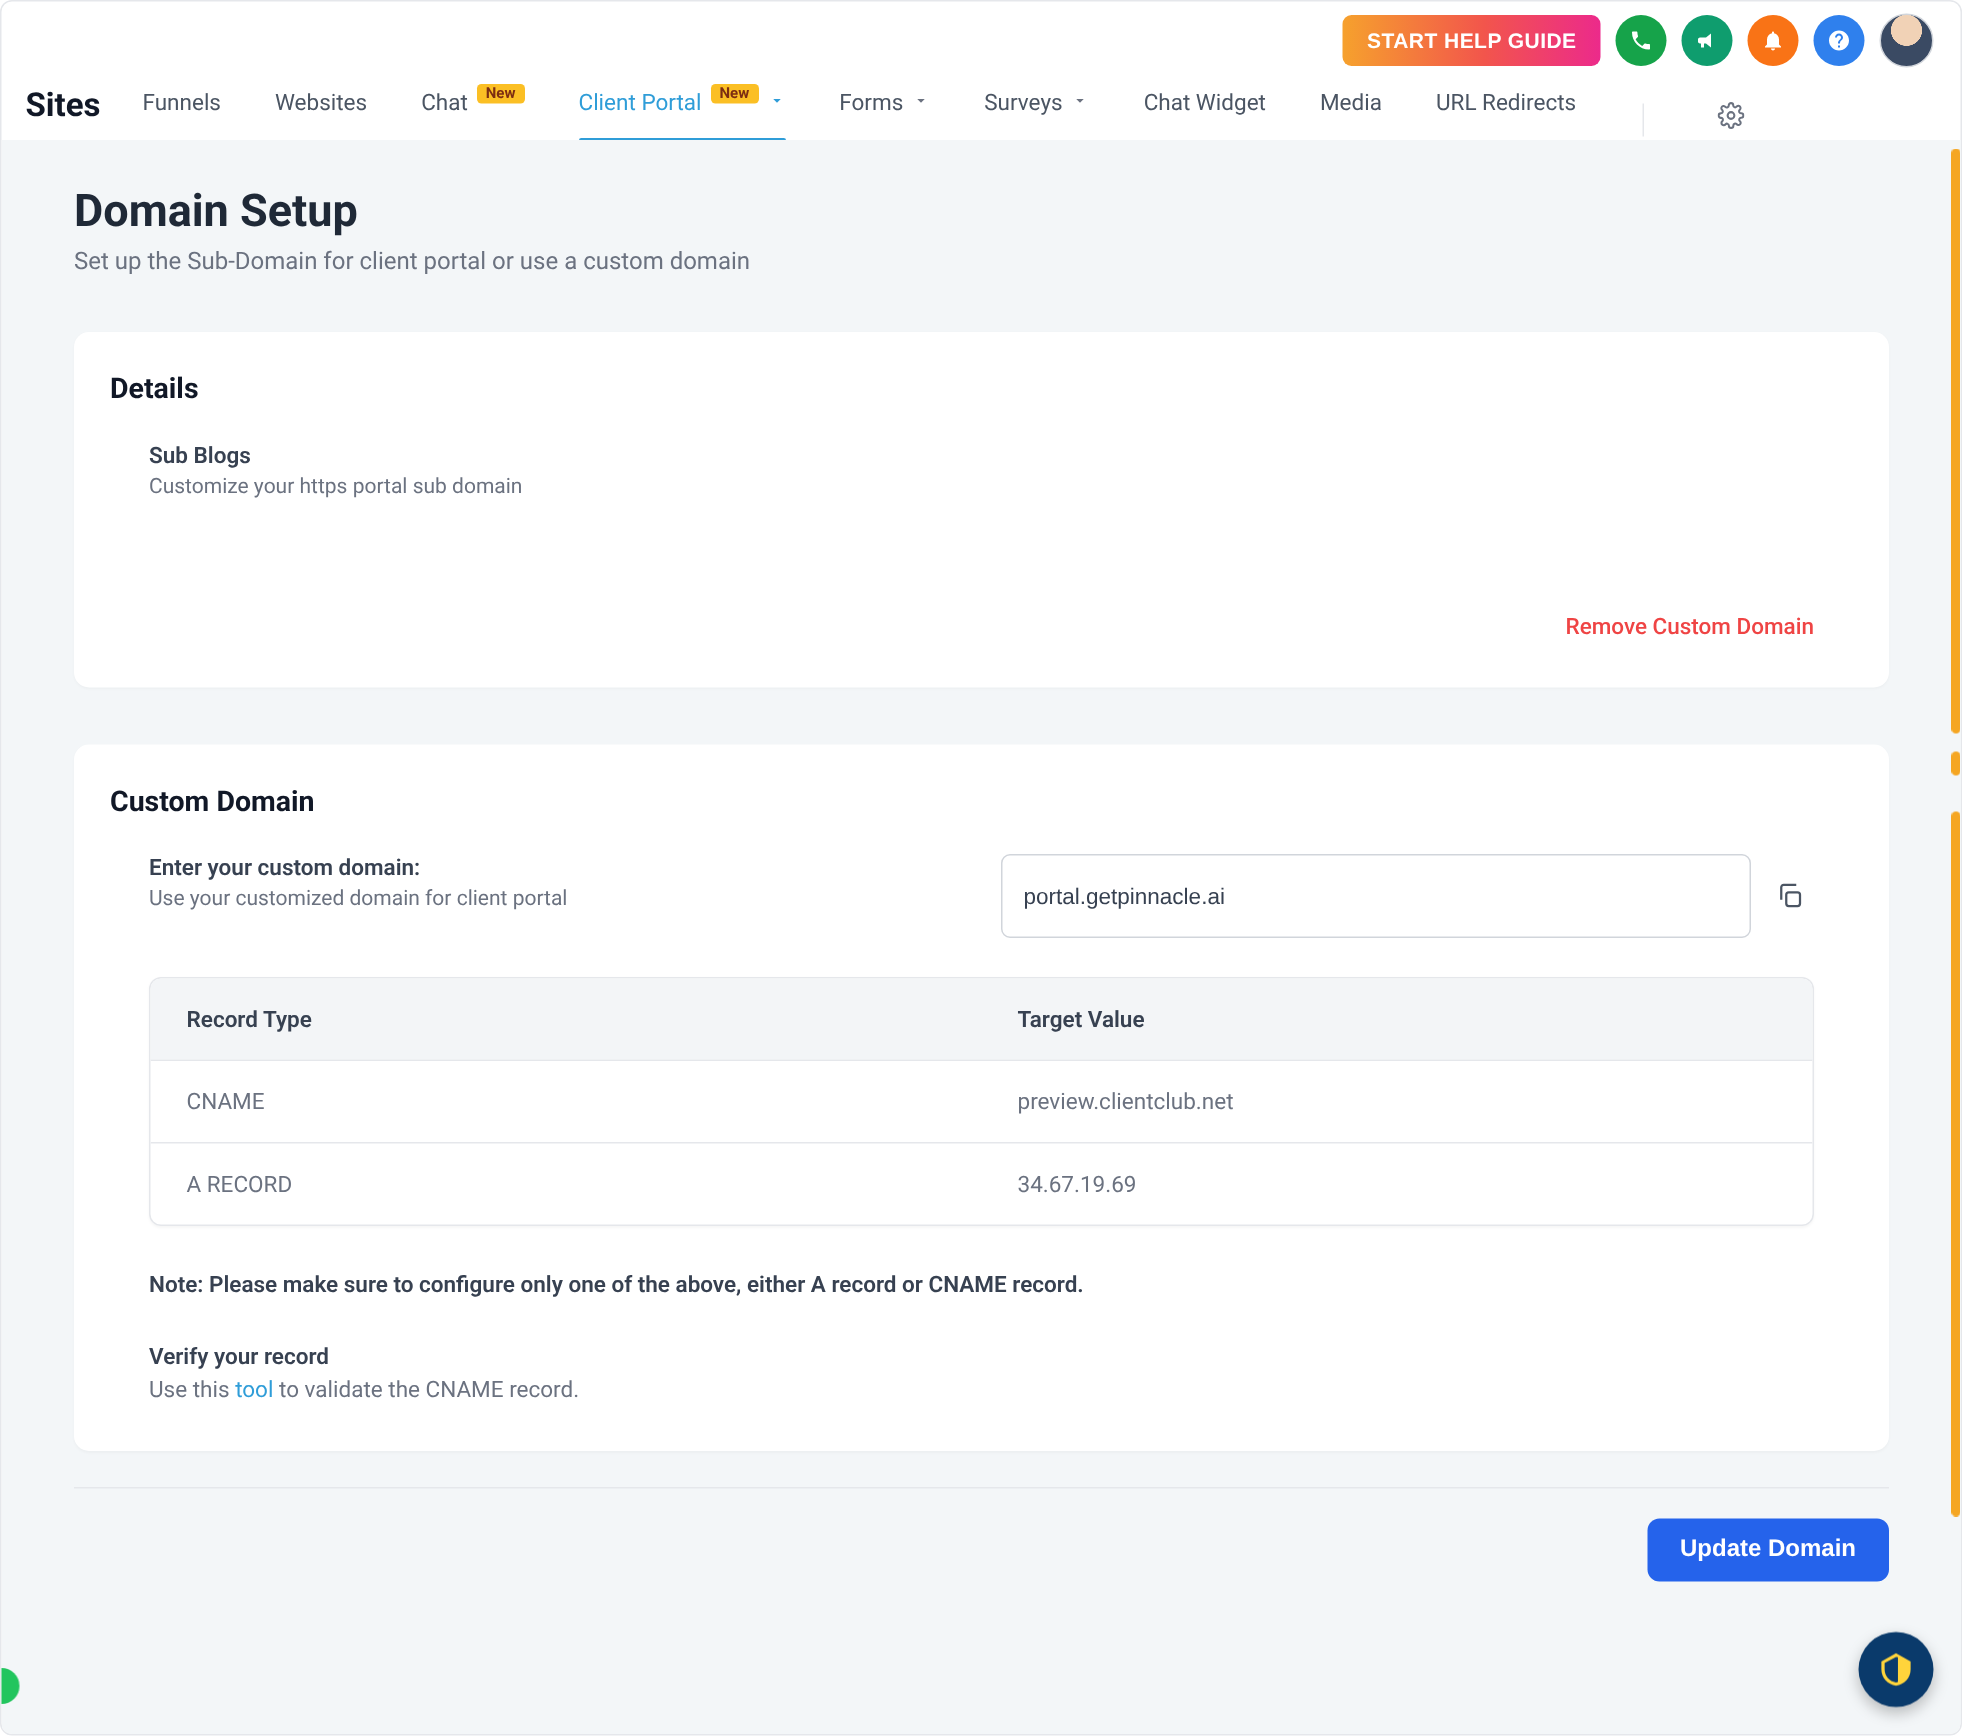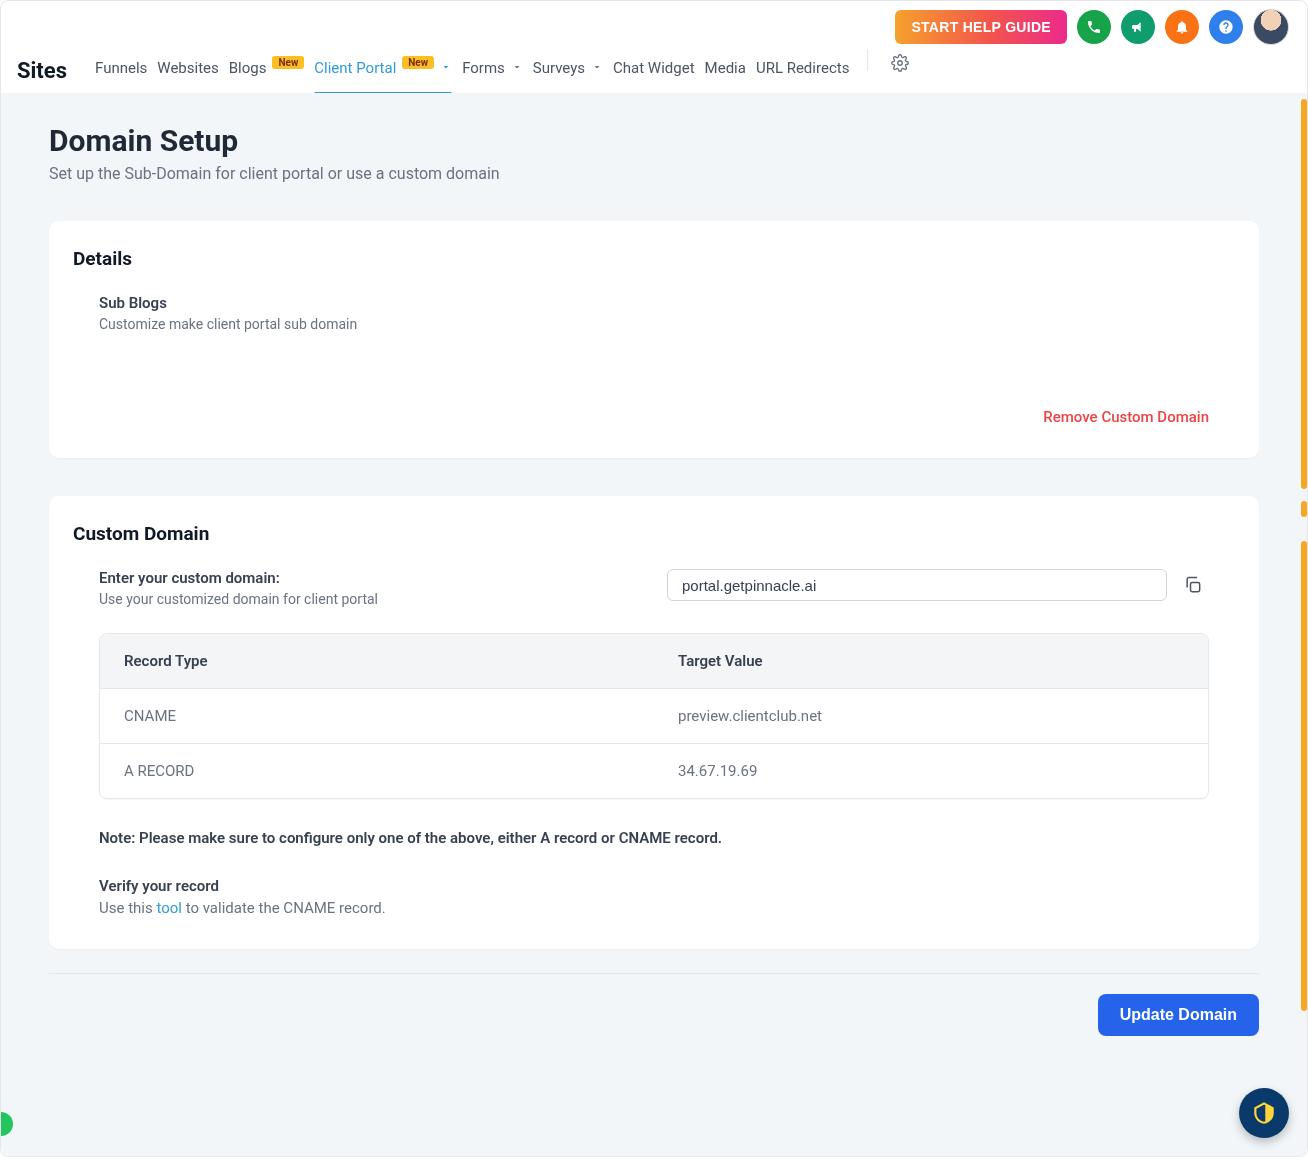--- a/index.html
+++ b/index.html
@@ -64,22 +64,22 @@
     align-items: center;
   }
   .brand {
     font-size: 22px;
     font-weight: 700;
     color:#111827;
     margin-right: 28px;
   }
   .nav {
     display:flex;
-    align-items:flex-start;
-    gap: 10px;
+    align-items:flex-end;
+    gap: 36px;
   }
   .nav-item {
     font-size: 15px;
     color:#4b5563;
     cursor:pointer;
     display:flex;
     align-items:center;
     gap:6px;
     padding: 10px 0 14px 0;
     position:relative;
@@ -182,21 +182,21 @@
   }
   .url-seg.left { border-radius:6px 0 0 6px; background:#f9fafb; border-right:none; color:#6b7280;}
   .url-seg.mid  { border-radius:0; min-width:280px; color:#374151; }
   .url-seg.right{ border-radius:0 6px 6px 0; background:#f9fafb; border-left:none; color:#6b7280;}
   .input-like {
     border:1px solid #d1d5db;
     border-radius:6px;
     padding:9px 14px;
     font-size:15px;
     color:#374151;
-    height:32px;
+    height:56px;
     width:500px;
     outline:none;
   }
   .copy-btn {
     width:32px;height:32px;
     margin-left:10px;
     cursor:pointer;
     display:flex;align-items:center;justify-content:center;
     color:#4b5563;
   }
@@ -332,21 +332,21 @@
   </button>
   <div class="avatar"></div>
 </div>
 
 <div class="navwrap">
   <div class="brand">Sites</div>
   <div class="nav">
     <div class="nav-item">Funnels</div>
     <div class="nav-item">Websites</div>
     <div class="nav-item">
-      <span>Blogs</span>
+      <span>Chat</span>
       <span class="badge-new">New</span>
     </div>
     <div class="nav-item active">
       <span>Client Portal</span>
       <span class="badge-new">New</span>
       <span class="chev">
         <svg viewBox="0 0 24 24">
             <path fill="#2f9dd8" d="M7 10l5 5 5-5z"></path>
           </svg>
       </span>
@@ -383,21 +383,21 @@
 <div class="page">
   <div class="page-title">Domain Setup</div>
   <div class="page-sub">Set up the Sub-Domain for client portal or use a custom domain</div>
 
   <div class="card">
     <h2>Details</h2>
     <div class="card-inner">
       <div class="row-2col">
         <div>
           <div class="field-label">Sub Blogs</div>
-          <div class="field-sub">Customize make client portal sub domain</div>
+          <div class="field-sub">Customize your https portal sub domain</div>
         </div>
       </div>
       <div class="remove-link">Remove Custom Domain</div>
     </div>
   </div>
 
   <div class="card">
     <h2>Custom Domain</h2>
     <div class="card-inner">
       <div class="row-2col">

